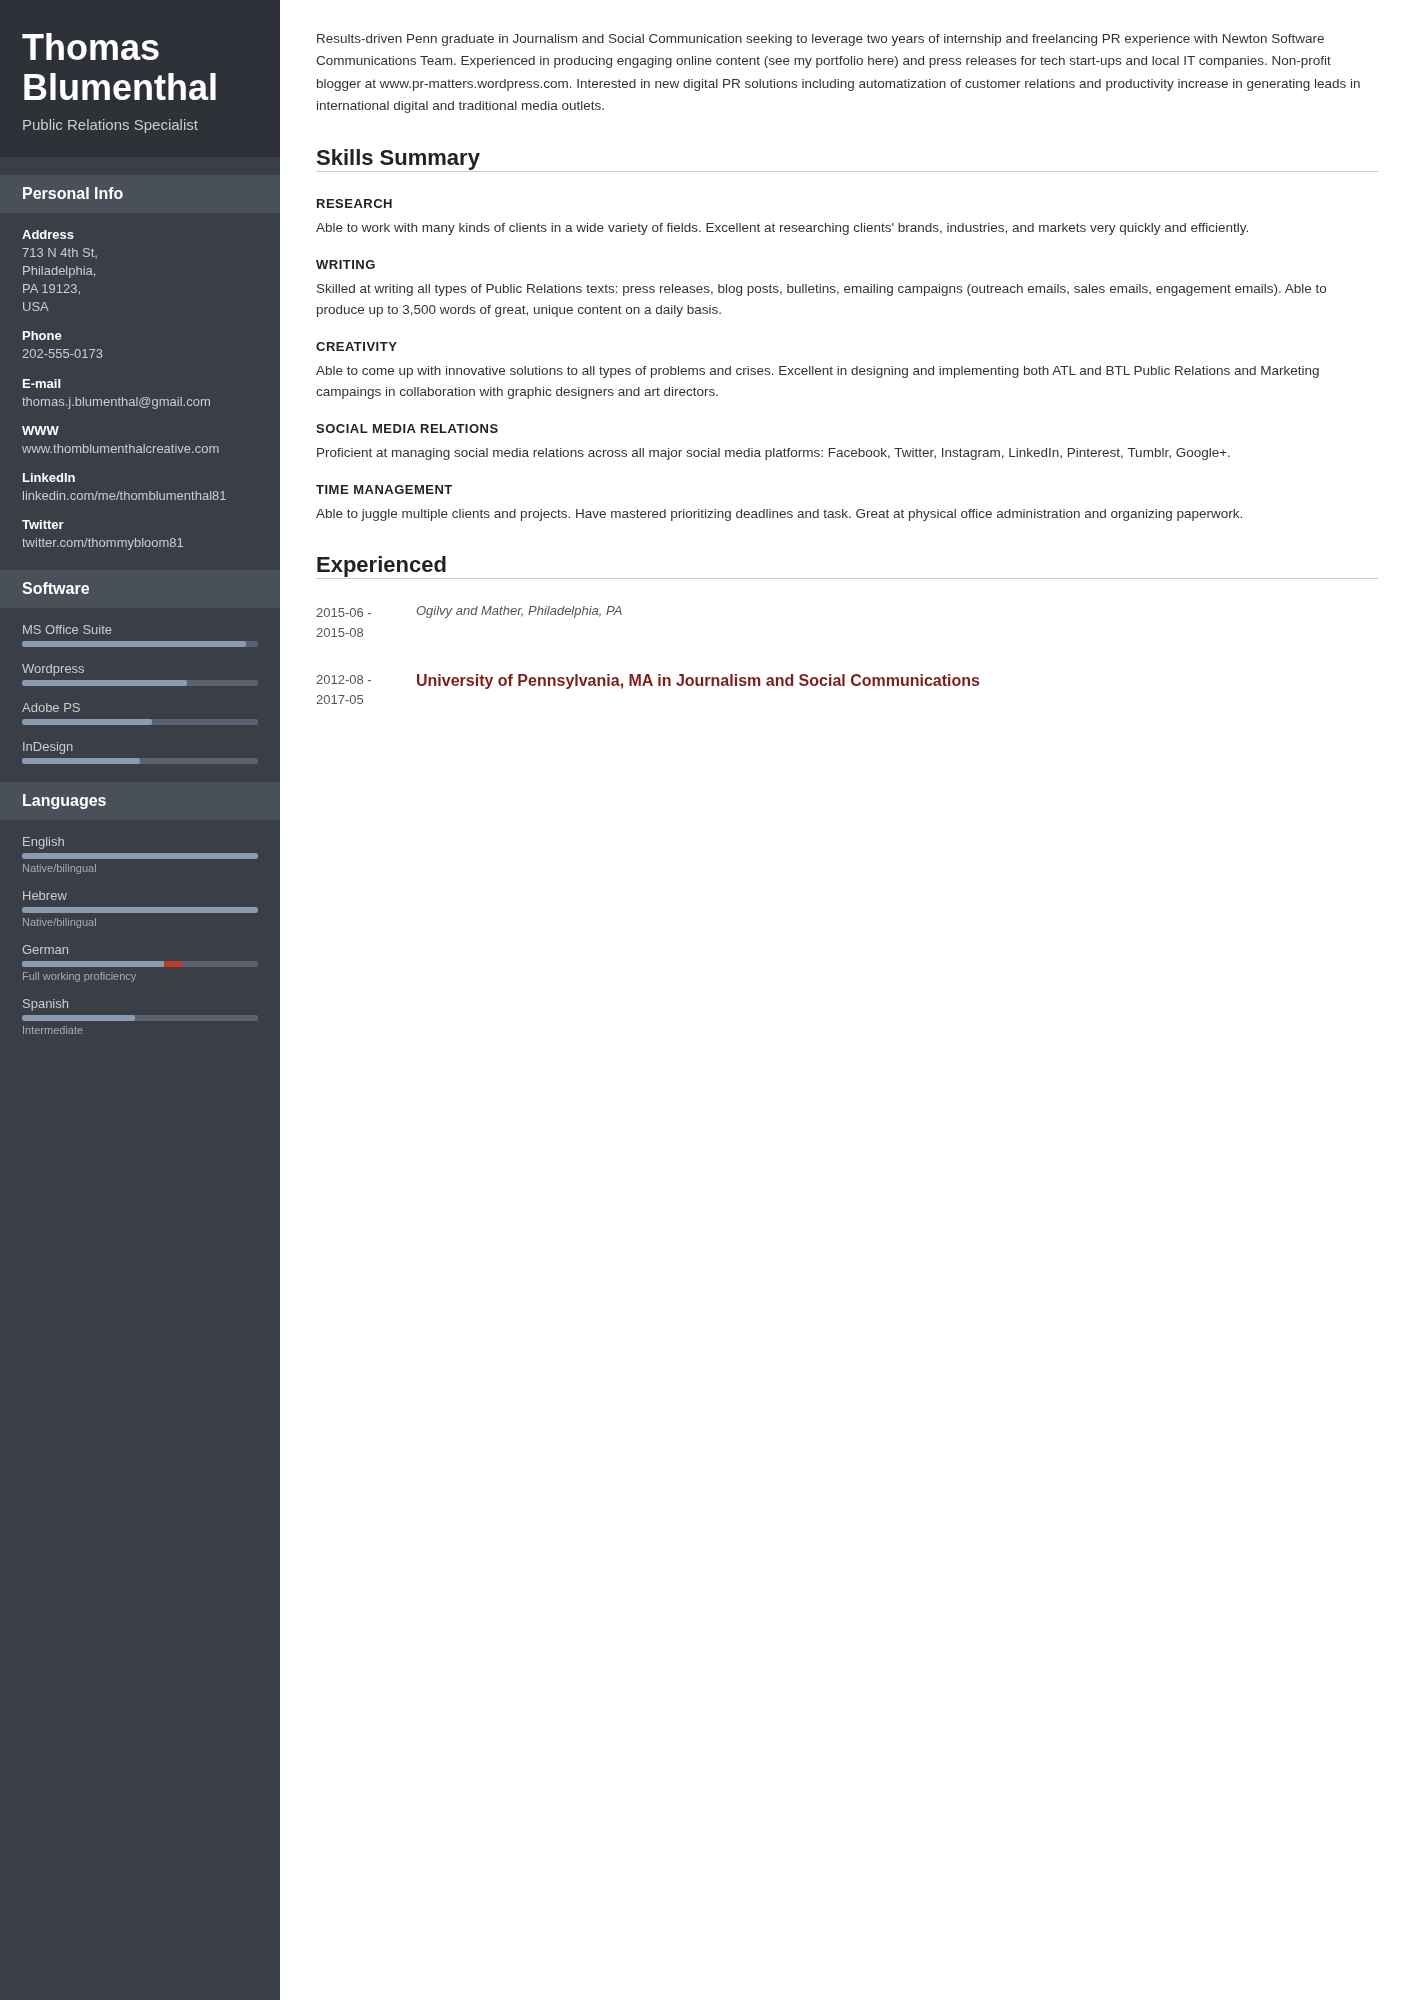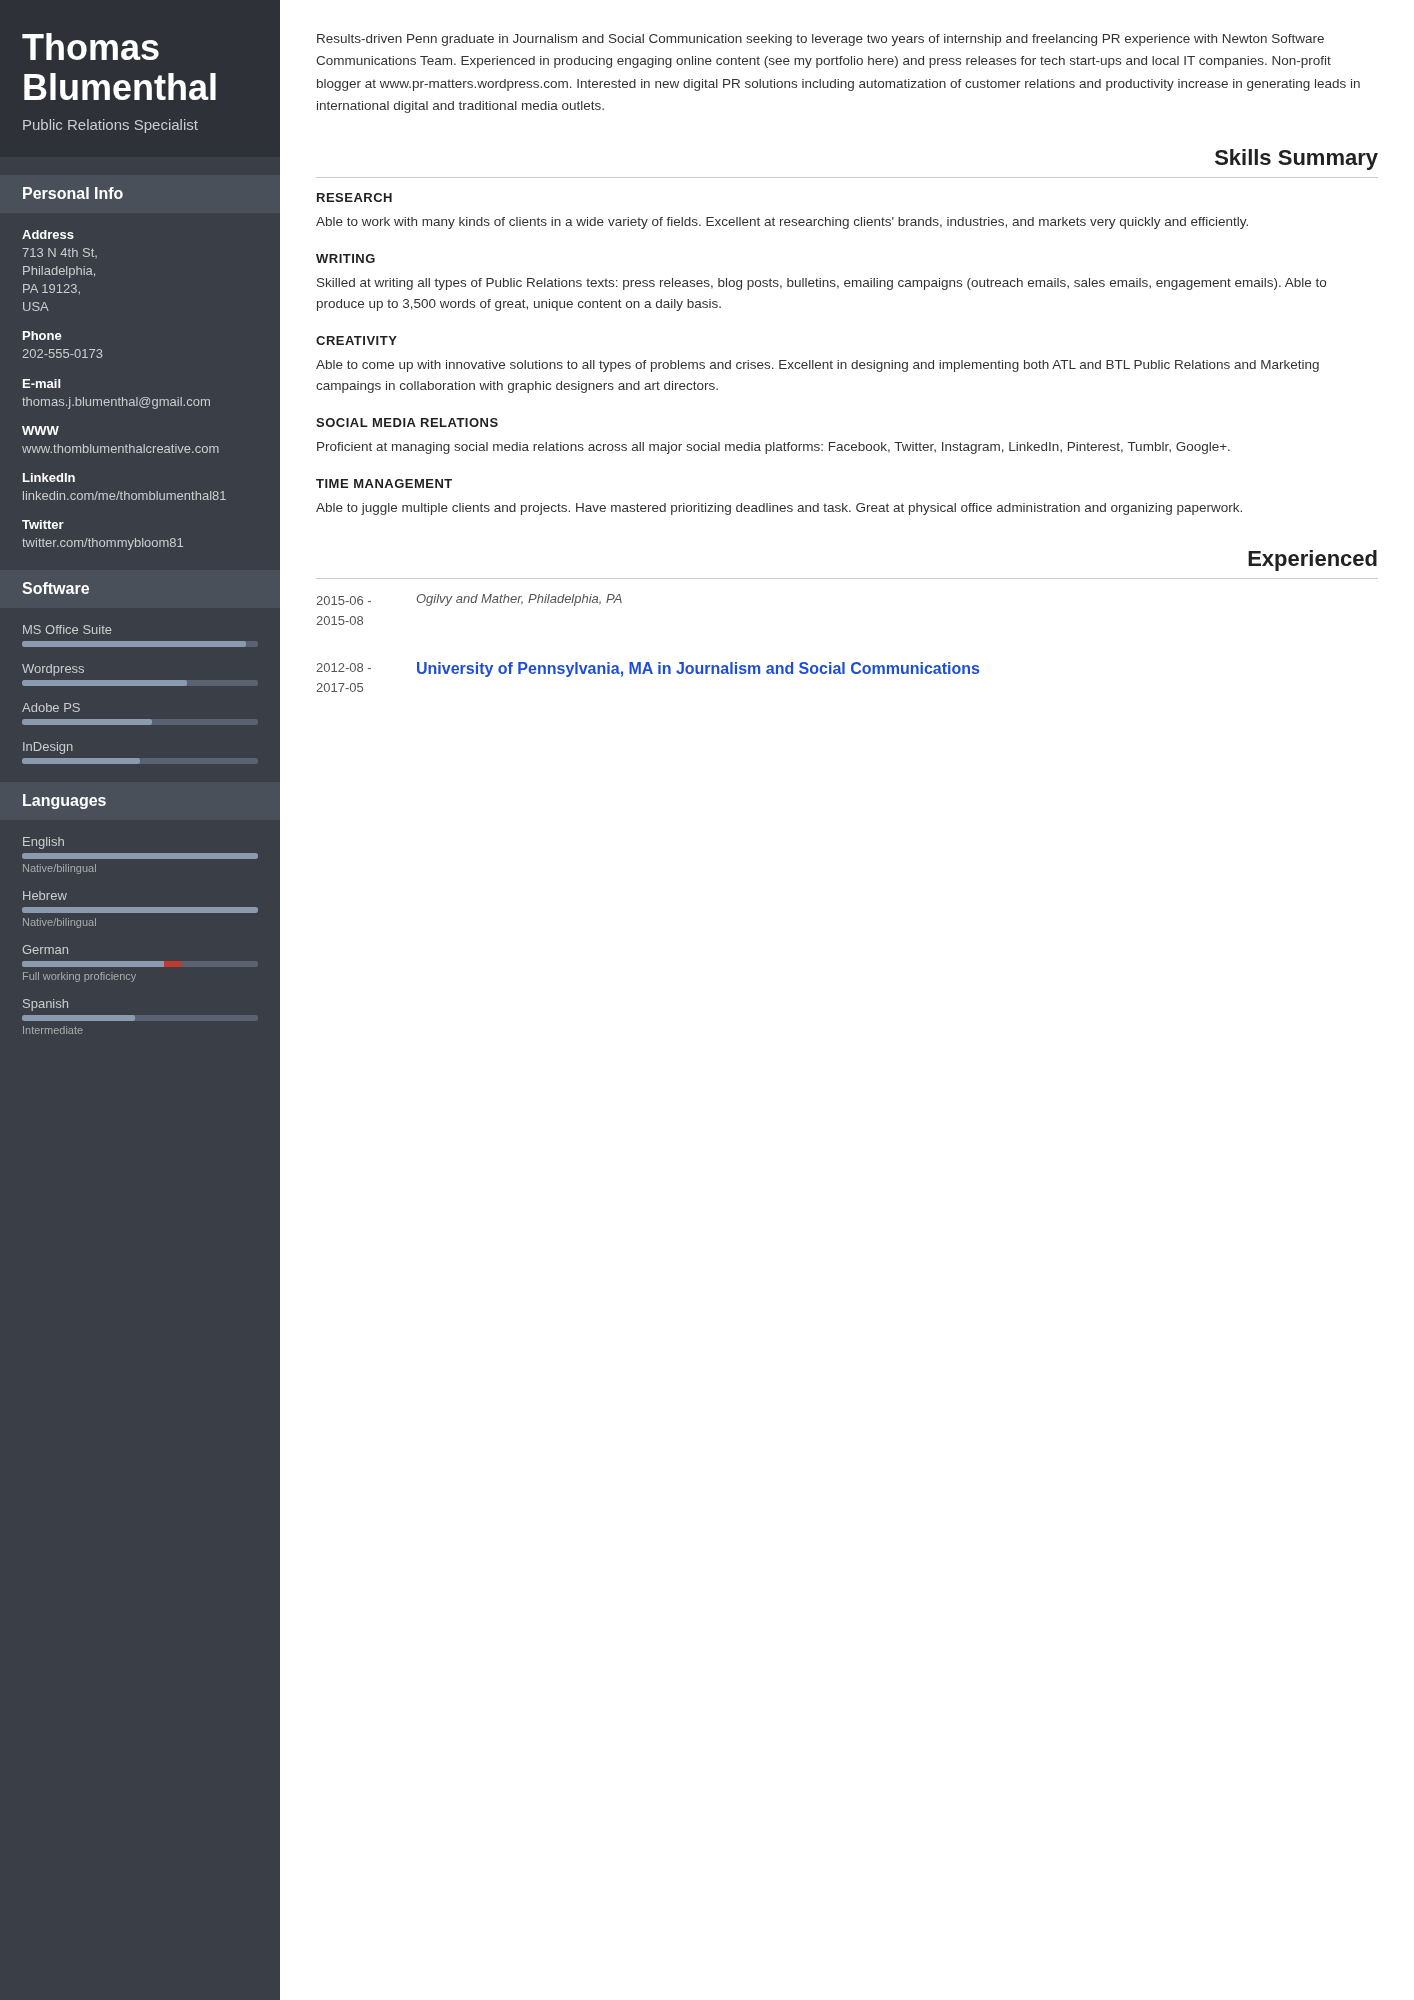--- a/index.html
+++ b/index.html
@@ -147,23 +147,22 @@
       line-height: 1.65;
       color: #333;
       margin-bottom: 28px;
     }
 
     .section-title {
       font-size: 22px;
       font-weight: bold;
       color: #222;
       border-bottom: 1px solid #ccc;
-      padding-bottom: 6px;
-      margin-bottom: 12px;
-      text-align: right;
+      padding-bottom: 0;
+      margin-bottom: 24px;
     }
 
     .skill-section {
       margin-bottom: 18px;
     }
 
     .skill-heading {
       font-weight: bold;
       font-size: 13px;
       color: #222;
@@ -230,21 +229,21 @@
       flex-shrink: 0;
     }
 
     .edu-details {
       flex: 1;
     }
 
     .edu-degree {
       font-size: 16px;
       font-weight: bold;
-      color: #1d4ed8;
+      color: #7f1d1d;
       line-height: 1.4;
     }
   </style>
 </head>
 <body>
 
 <div class="sidebar">
   <div class="sidebar-header">
     <div class="sidebar-name">Thomas Blumenthal</div>
     <div class="sidebar-title">Public Relations Specialist</div>

